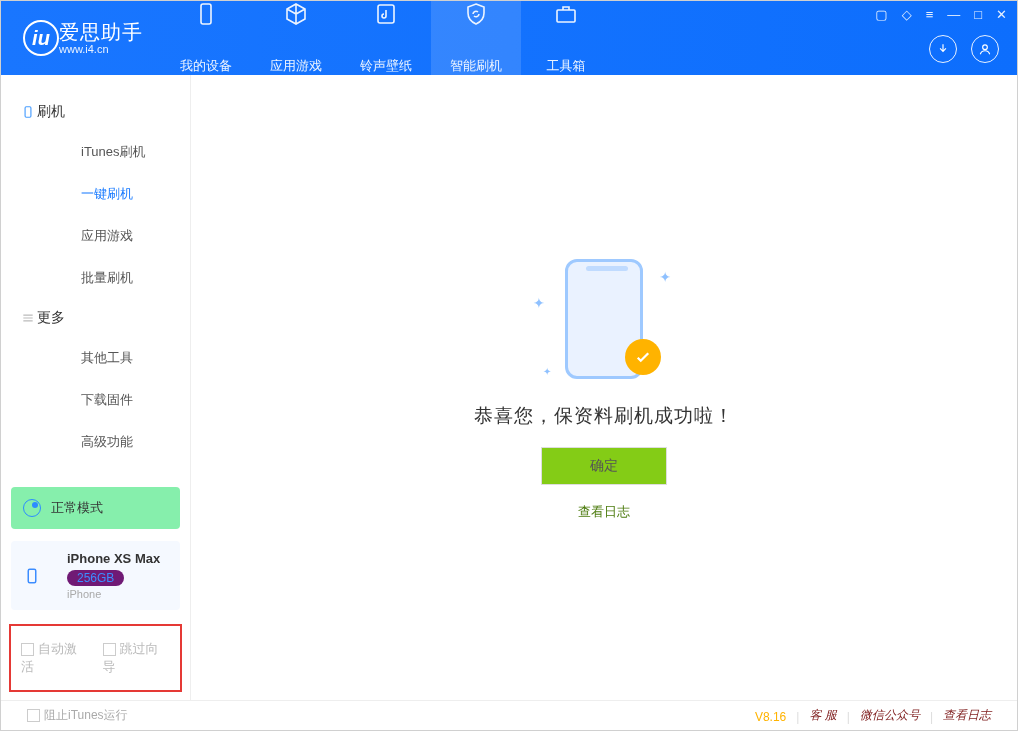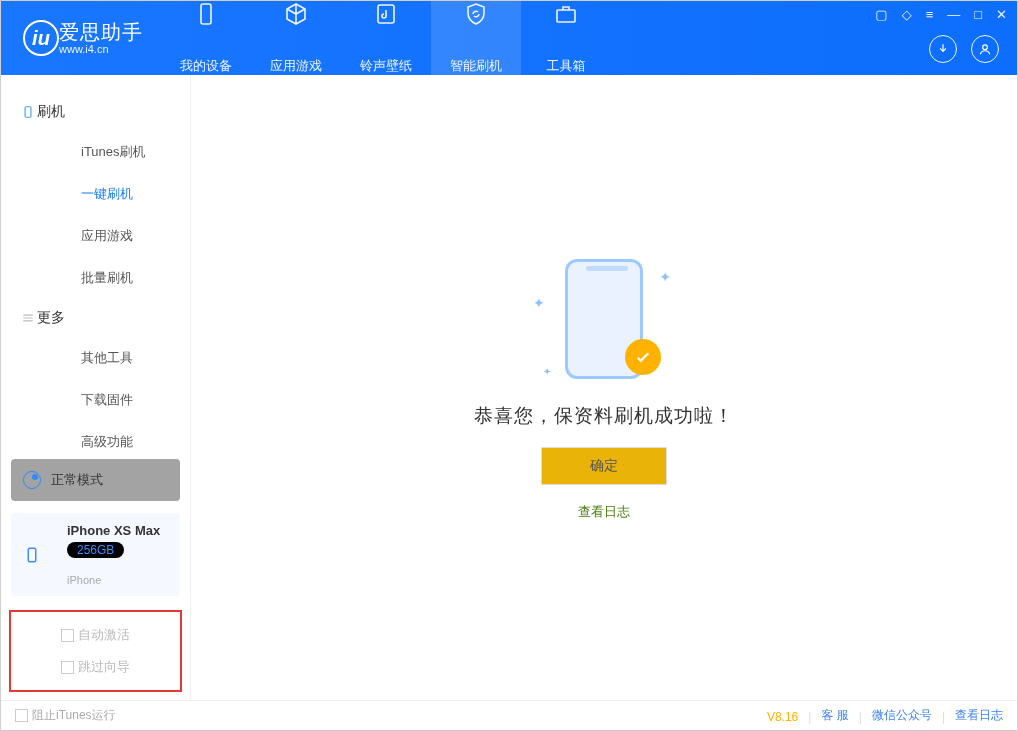--- a/index.html
+++ b/index.html
@@ -26,43 +26,43 @@
 
 .body { display: flex; height: calc(100% - 74px - 30px); }
 .sidebar { width: 190px; border-right: 1px solid #eee; display: flex; flex-direction: column; }
 .sb-scroll { flex: 1; overflow: auto; padding-top: 18px; }
 .sb-heading { display: flex; align-items: center; gap: 2px; padding: 10px 20px; color: #333; font-size: 14px; }
 .sb-heading svg { width: 14px; height: 14px; }
 .sb-item { padding: 12px 20px 12px 80px; font-size: 13px; color: #555; cursor: pointer; }
 .sb-item.active { color: #1a7bff; }
 
 .device-card { margin: 6px 10px; background: #f5f9ff; border-radius: 4px; padding: 10px 12px; font-size: 13px; color: #333; display: flex; align-items: center; gap: 26px; }
-.device-card .pill { display: inline-block; background: #000000; color: #3c8dff; border-radius: 10px; padding: 1px 10px; font-size: 12px; margin-top: 4px; }
-.device-card .sub { font-size: 11px; color: #aaa; margin-top: 16px; }
-.mode-card { margin: 6px 10px; background: #a3a3a3; border-radius: 4px; padding: 12px; font-size: 13px; color: #333; display: flex; align-items: center; gap: 10px; font-weight: 500; }
+.device-card .pill { display: inline-block; background: #701a75; color: #3c8dff; border-radius: 10px; padding: 1px 10px; font-size: 12px; margin-top: 4px; }
+.device-card .sub { font-size: 11px; color: #aaa; margin-top: 2px; }
+.mode-card { margin: 6px 10px; background: #86efac; border-radius: 4px; padding: 12px; font-size: 13px; color: #333; display: flex; align-items: center; gap: 10px; font-weight: 500; }
 .mode-dot { width: 18px; height: 18px; border: 1.5px solid #2d8cff; border-radius: 50%; position: relative; }
 .mode-dot::after { content: ""; position: absolute; width: 6px; height: 6px; background: #2d8cff; border-radius: 50%; top: 2px; right: 2px; }
 
-.options-box { border: 2px solid #e53935; margin: 8px; padding: 14px 10px; display: flex; gap: 14px; align-items: center; font-size: 13px; color: #bbb; flex-direction: column; }
+.options-box { border: 2px solid #e53935; margin: 8px; padding: 14px 10px; display: flex; gap: 14px; align-items: center; font-size: 13px; color: #bbb; }
 .chk { width: 13px; height: 13px; border: 1px solid #ccc; display: inline-block; vertical-align: middle; margin-right: 4px; }
 
 .main { flex: 1; display: flex; flex-direction: column; align-items: center; justify-content: center; gap: 18px; position: relative; }
 .illus { position: relative; width: 130px; height: 130px; }
 .phone { width: 78px; height: 120px; border: 3px solid #9ec9ff; border-radius: 12px; background: #eaf2ff; position: absolute; left: 26px; top: 4px; }
 .phone::before { content: ""; position: absolute; top: 4px; left: 18px; width: 42px; height: 5px; background: #c0dbff; border-radius: 3px; }
 .check-badge { position: absolute; right: 8px; bottom: 10px; width: 36px; height: 36px; background: #ffb300; border-radius: 50%; display: flex; align-items: center; justify-content: center; }
 .check-badge svg { width: 18px; height: 18px; stroke: #fff; fill: none; stroke-width: 3; }
 .spark { position: absolute; font-size: 14px; color: #8fc1ff; }
 .msg { font-size: 19px; color: #333; letter-spacing: 1px; }
-.ok-btn { border: 1px solid #ddd; background: #eab308; padding: 9px 48px; font-size: 14px; color: #555; cursor: pointer; }
+.ok-btn { border: 1px solid #ddd; background: #84cc16; padding: 9px 48px; font-size: 14px; color: #555; cursor: pointer; }
 .log-link { font-size: 13px; color: #4d7c0f; cursor: pointer; }
 
-.footer { height: 30px; border-top: 1px solid #eee; display: flex; align-items: center; padding: 0 14px; font-size: 12px; color: #aaa; }
+.footer { height: 30px; border-top: 1px solid #eee; display: flex; align-items: center; padding: 0 26px; font-size: 12px; color: #aaa; }
 .footer .right { margin-left: auto; display: flex; align-items: flex-end; gap: 10px; color: #999; }
-.footer .right a { color: #3b82f6; cursor: pointer; }
+.footer .right a { color: #7f1d1d; cursor: pointer; font-style: italic; }
 .footer .sep { color: #ddd; }
 .ver { color: #ffb300; }
 </style>
 </head>
 <body>
 
 <div class="titlebar">
   <div class="logo-block">
     <div class="logo-icon">iu</div>
     <div class="logo-text">

